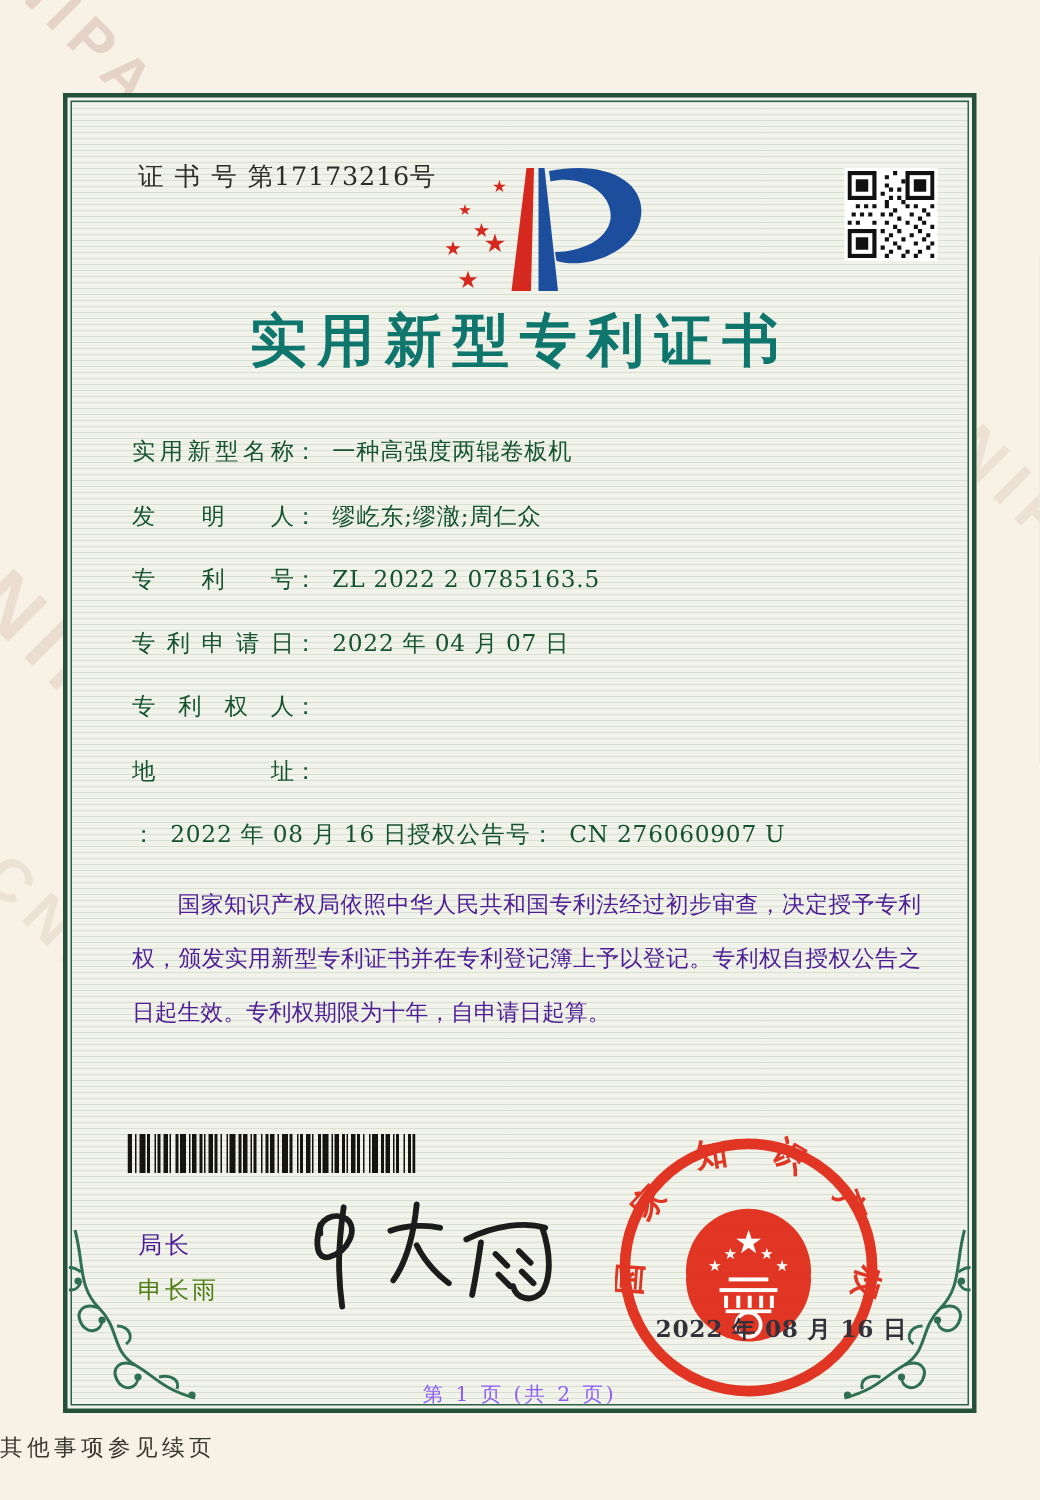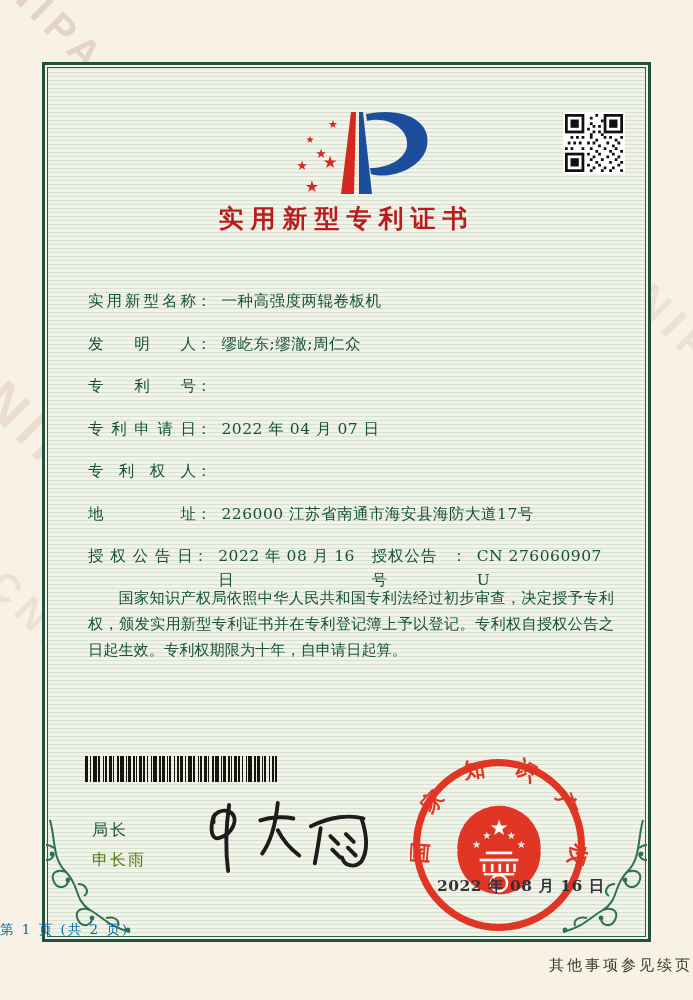--- a/index.html
+++ b/index.html
@@ -35,71 +35,75 @@
   .content { position:absolute; inset:0; z-index:2; }
 
   .cert-no { position:absolute; left:92px; top:106px; font-size:17px; letter-spacing:1px; color:#2e2c28; }
   .cert-no .num { letter-spacing:0.5px; }
 
   .logo { position:absolute; left:283px; top:106px; width:178px; height:94px; }
   .qr { position:absolute; left:563px; top:112px; width:62px; height:62px; background:#fff; padding:2px; }
 
   .title {
     position:absolute; left:0; top:202px; width:100%; text-align:center;
-    font-size:25px; font-weight:700; letter-spacing:7px; color:#b91c1c;
+    font-size:38px; font-weight:700; letter-spacing:7px; color:#0f766e;
   }
 
   .fields { position:absolute; left:88px; top:289px; width:528px; display:flex; flex-direction:column; gap:18.5px; }
   .frow { display:flex; font-size:15.5px; line-height:24px; color:#14532d; }
   .flabel { display:inline-block; width:108px; text-align:justify; text-align-last:justify; }
   .fcolon { margin-right:10px; }
   .fvalue { letter-spacing:0.5px; }
   .fpair2 { display:flex; }
   .fpair2 .flabel2 { letter-spacing:1px; }
 
-  .paras { position:absolute; left:88px; top:585px; width:526px; font-size:15.2px; line-height:26px;
-           text-align:justify; color:#14532d; }
+  .paras { position:absolute; left:88px; top:585px; width:526px; font-size:15.2px; line-height:36px;
+           text-align:justify; color:#4c1d95; }
   .paras p { text-indent:2em; }
 
   .barcode { position:absolute; left:85px; top:753px; width:192px; height:32px; }
 
-  .issuer-title { position:absolute; left:92px; top:820px; font-size:16px; letter-spacing:2px; color:#14532d; }
+  .issuer-title { position:absolute; left:92px; top:820px; font-size:16px; letter-spacing:2px; color:#4c1d95; }
   .issuer-name  { position:absolute; left:92px; top:850px; font-size:16px; letter-spacing:2px; color:#4d7c0f; }
   .signature { position:absolute; left:196px; top:793px; width:185px; height:88px; }
 
   .ornament { position:absolute; width:94px; height:118px; z-index:2; }
   .orn-left  { left:46px; top:818px; }
   .orn-right { left:553px; top:818px; transform:scaleX(-1); }
 
   .seal { position:absolute; left:410px; top:756px; width:178px; height:178px; z-index:3; opacity:0.93; }
   .seal-date { position:absolute; left:437px; top:876px; z-index:4; font-size:15.5px; font-weight:600;
                color:#33323c; letter-spacing:0.5px; }
 
-  .page-num { position:absolute; left:0; top:921px; width:100%; 
-              font-size:13.5px; letter-spacing:2px; color:#0369a1; z-index:2; }
-  .note { position:absolute; left:0; top:956px; width:100%; text-align:right;
+  .page-num { position:absolute; left:0; top:921px; width:100%; text-align:center;
+              font-size:13.5px; letter-spacing:2px; color:#8b5cf6; z-index:2; }
+  .note { position:absolute; left:0; top:956px; width:100%; text-align:left;
           font-size:15px; letter-spacing:3px; color:#3a382e; z-index:2; }
 </style>
 </head>
 <body>
 
 <div class="page">
 
   <div class="watermark wm1">CNIPA</div>
   <div class="watermark wm2">CNIPA</div>
   <div class="watermark wm3">CNIPA</div>
   <div class="watermark wm4">CNIPA</div>
   <div class="watermark wm5">CNIPA</div>
 
   <div class="cert-area">
     <div class="cert-inner-line"></div>
   </div>
 
   <div class="content">
 
+    <div class="cert-no">
+      <span>证 书 号</span>
+      <span class="num">第17173216号</span>
+    </div>
 
     <svg class="logo" viewBox="0 0 178 94">
       <g fill="#d5281e">
         <text x="50" y="22" font-size="11" text-anchor="middle">★</text>
         <text x="27" y="37" font-size="10" text-anchor="middle">★</text>
         <text x="38" y="52" font-size="13" text-anchor="middle">★</text>
         <text x="19" y="64" font-size="13" text-anchor="middle">★</text>
         <text x="47" y="62" font-size="17" text-anchor="middle">★</text>
         <text x="29" y="86" font-size="16" text-anchor="middle">★</text>
       </g>
@@ -137,37 +141,36 @@
         <span class="fvalue">一种高强度两辊卷板机</span>
       </div>
       <div class="frow">
         <span class="flabel">发明人</span>
           <span class="fcolon">：</span>
         <span class="fvalue">缪屹东;缪澈;周仁众</span>
       </div>
       <div class="frow">
         <span class="flabel">专利号</span>
           <span class="fcolon">：</span>
+        <span class="fvalue">ZL 2022 2 0785163.5</span>
       </div>
       <div class="frow">
         <span class="flabel">专利申请日</span>
           <span class="fcolon">：</span>
         <span class="fvalue">2022 年 04 月 07 日</span>
       </div>
       <div class="frow">
         <span class="flabel">专利权人</span>
           <span class="fcolon">：</span>
       </div>
       <div class="frow">
         <span class="flabel">地址</span>
           <span class="fcolon">：</span>
-        <span class="fvalue">226000 江苏省南通市海安县海防大道17号</span>
-      </div>
-      <div class="frow">
-        <span class="flabel">授权公告日</span>
+      </div>
+      <div class="frow">
           <span class="fcolon">：</span>
         <span class="fvalue">2022 年 08 月 16 日</span>
         <span class="fpair2">
           <span class="flabel2">授权公告号</span>
             <span class="fcolon">：</span>
           <span class="fvalue">CN 276060907 U</span>
         </span>
       </div>
     </div>
 

